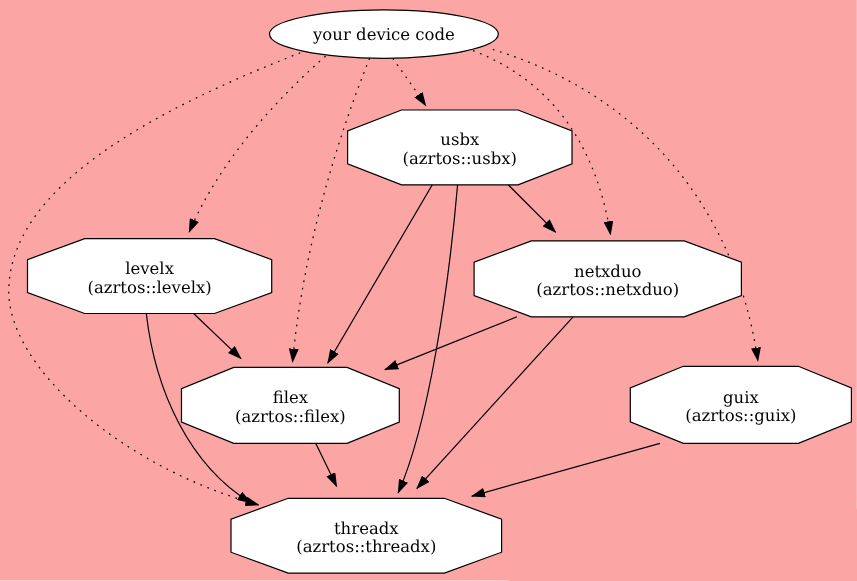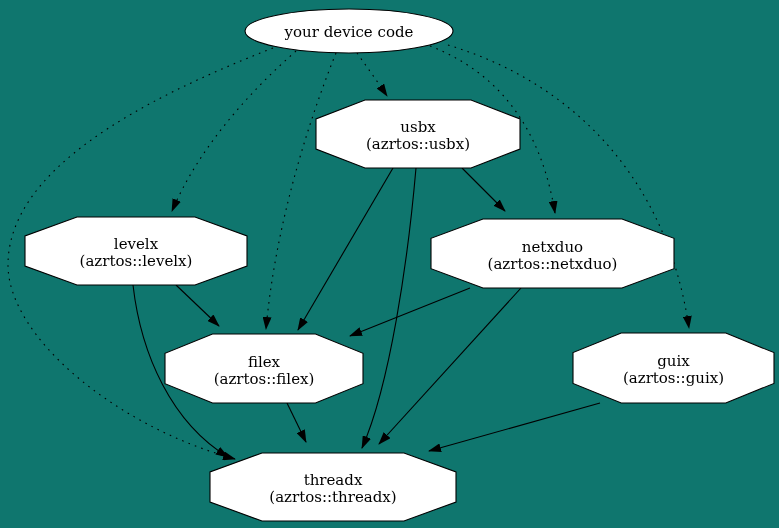--- a/index.html
+++ b/index.html
@@ -4,21 +4,21 @@
 <style>
   html, body {
     margin: 0;
     padding: 0;
     background: #ffffff;
   }
   .stage {
     position: relative;
     width: 779px;
     height: 528px;
-    background: #0f766e;
+    background: #fca5a5;
     overflow: hidden;
   }
   svg { display: block; }
   .edge {
     fill: none;
     stroke: var(--line-color, #000);
     stroke-width: 1.1;
   }
   .edge.dotted {
     stroke-dasharray: 1.6 5.2;

